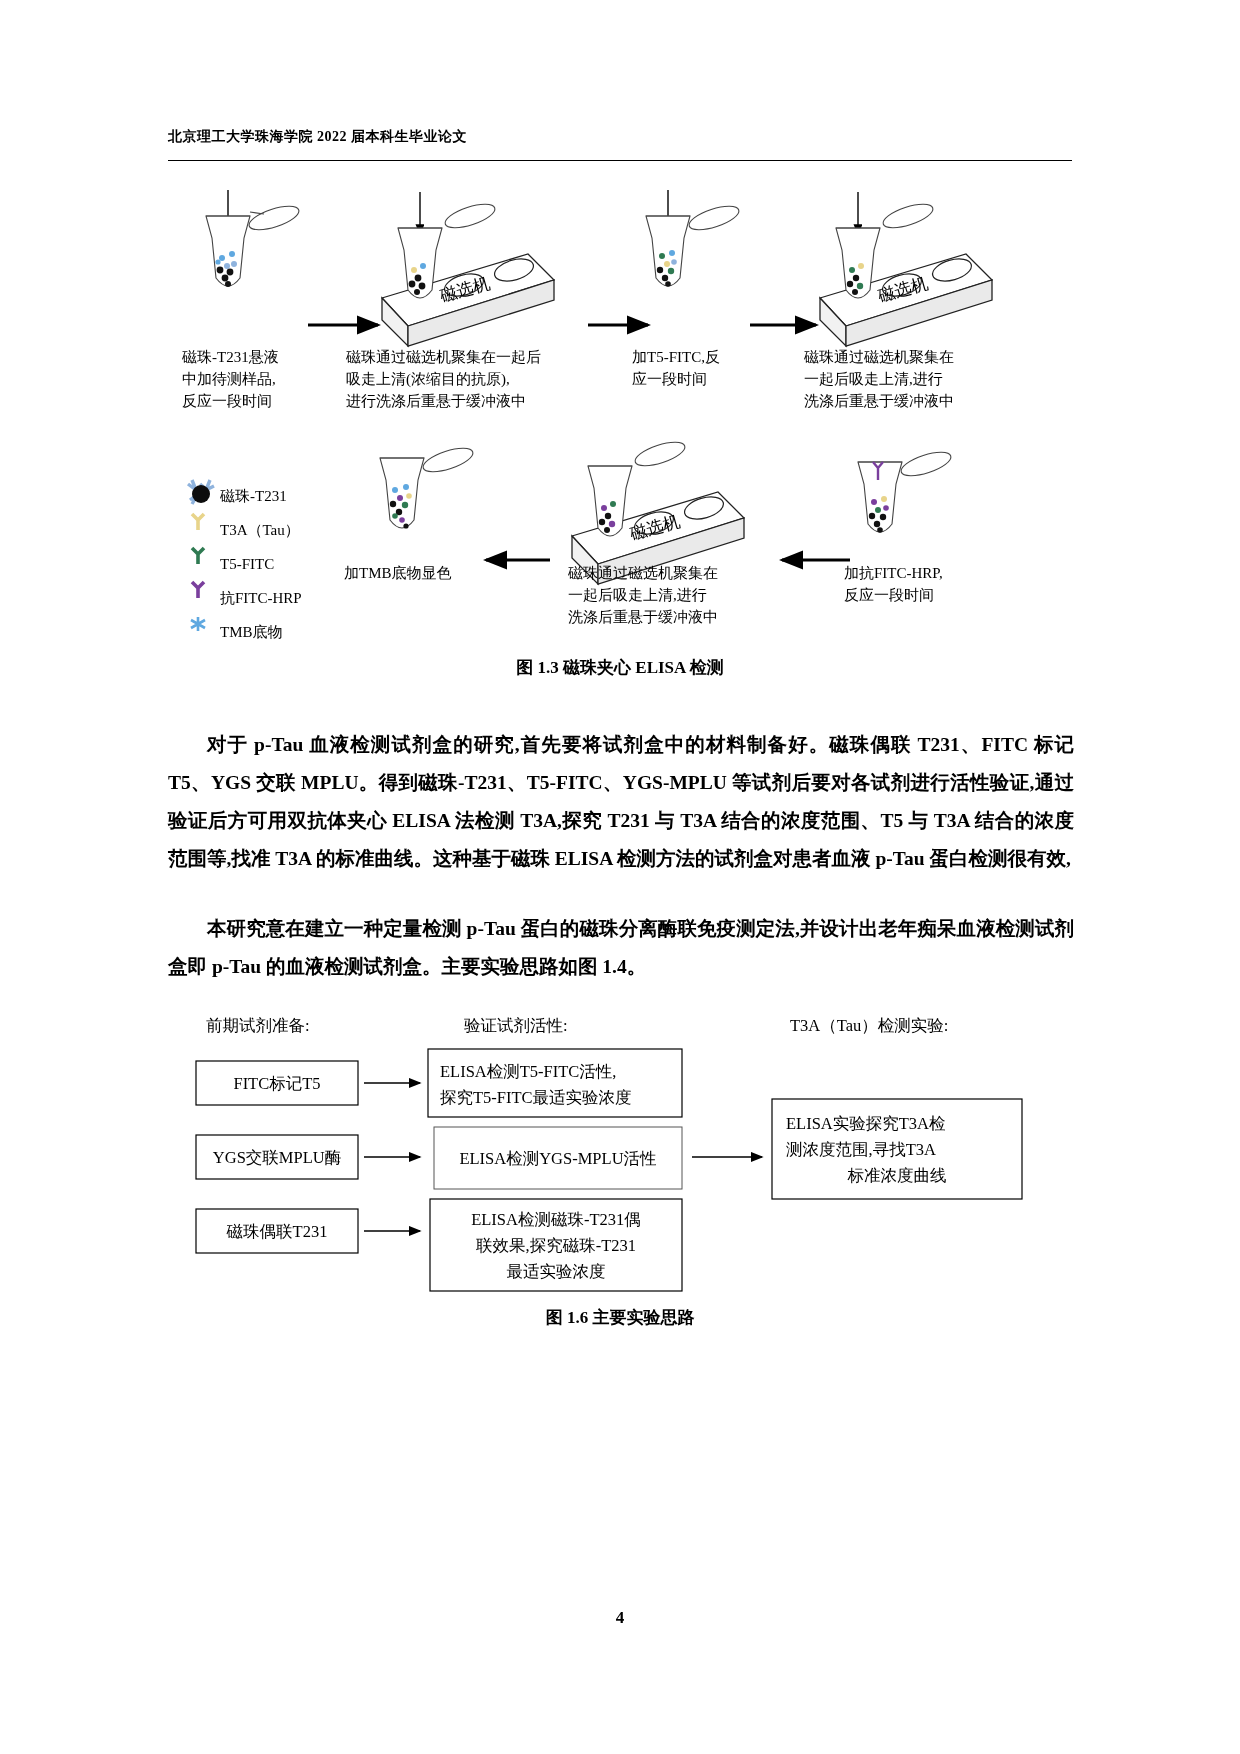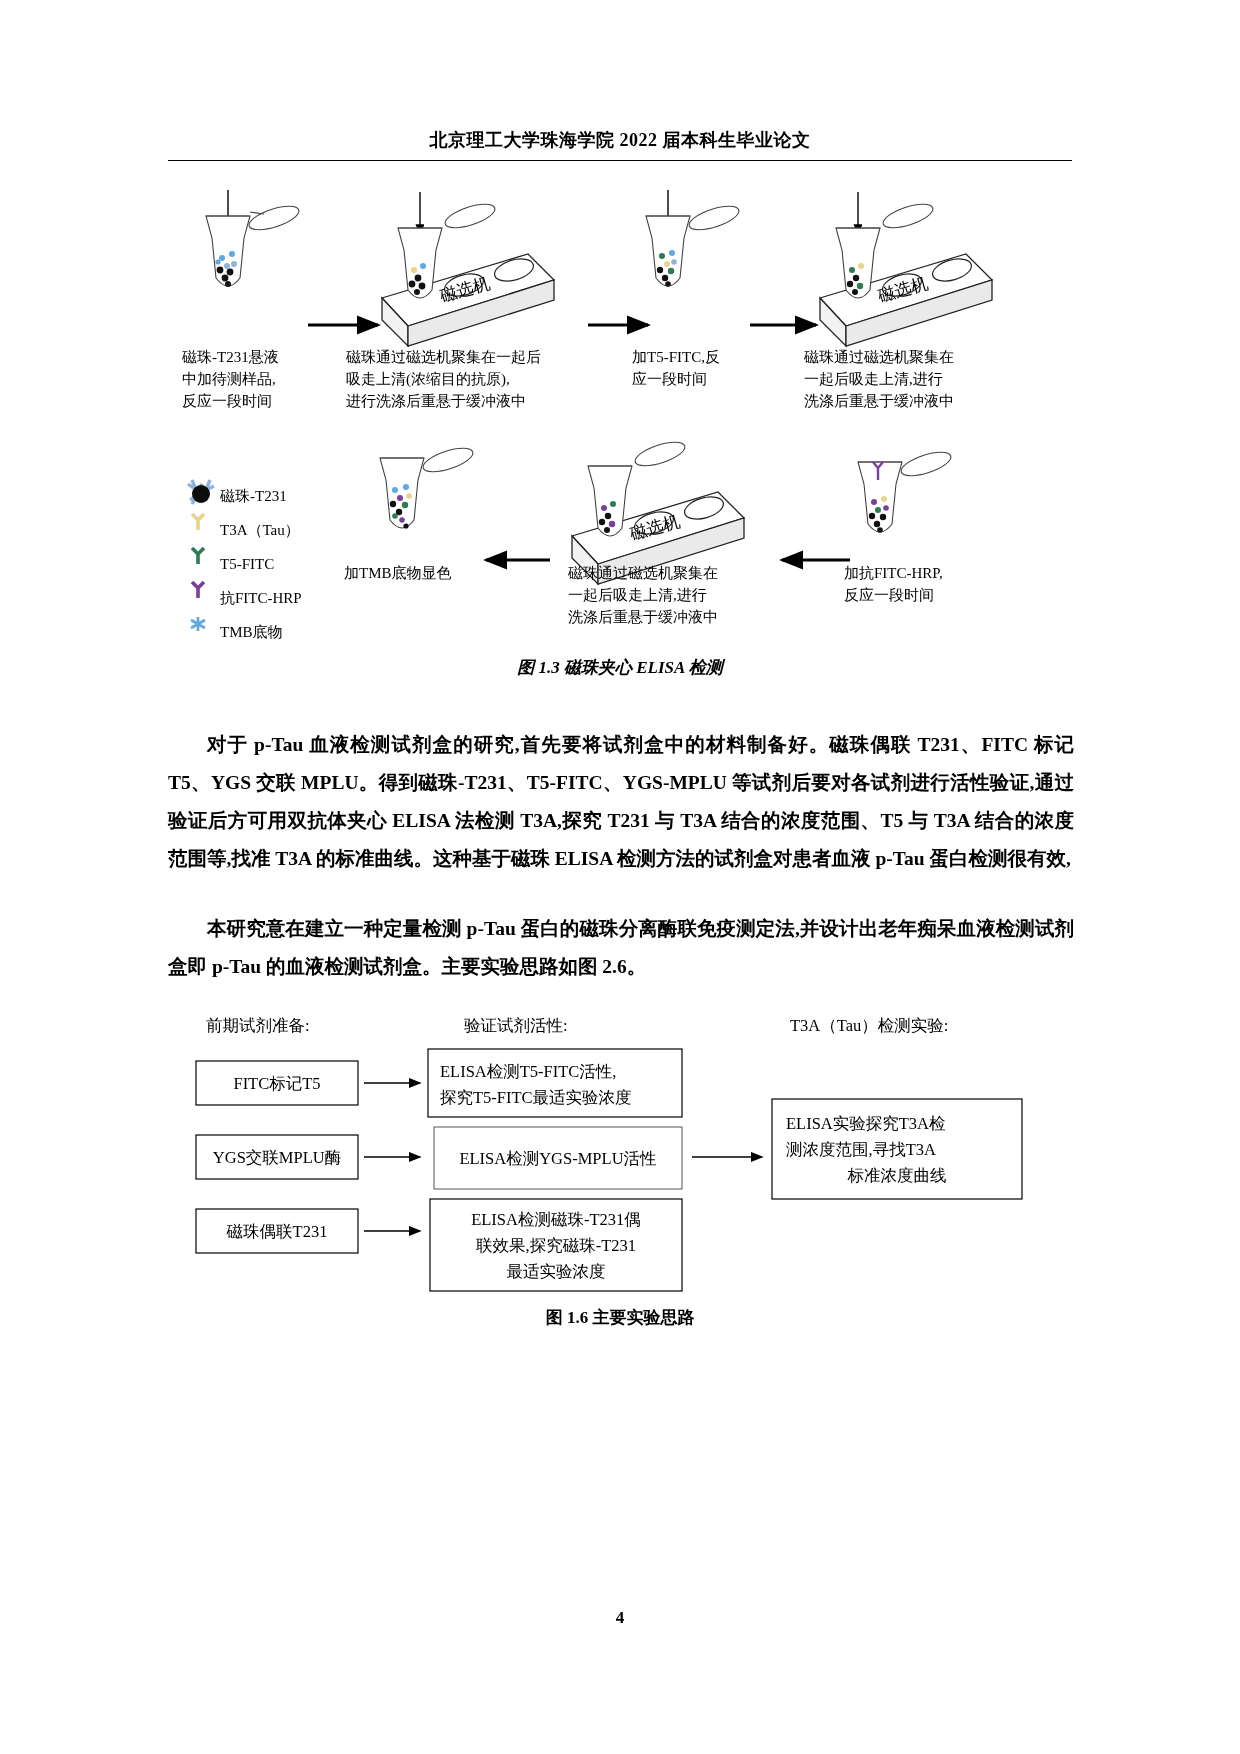--- a/index.html
+++ b/index.html
@@ -9,37 +9,36 @@
     font-family:"Liberation Serif", serif;
     color:#000;
     position:relative;
     overflow:hidden;
   }
   .page { position:relative; width:1240px; height:1754px; }
 
   
   .header {
     position:absolute; left:168px; top:128px; width:904px;
-    text-align:center;
-    font-size:18px; font-weight:bold; letter-spacing:0.5px;
+    font-size:14px; font-weight:bold; letter-spacing:0.5px;
   }
   .header-rule {
     position:absolute; left:168px; top:160px; width:904px; height:0;
     border-top:1px solid #000;
   }
 
   
   .fig13 { position:absolute; left:168px; top:170px; width:904px; height:470px; }
   .fig13 svg { display:block; }
 
   .fig-caption {
     position:absolute; width:904px; left:168px; text-align:center;
     font-size:17px; font-weight:bold;
   }
-  #cap13 { top:656px;font-style:italic; }
+  #cap13 { top:656px; }
   #cap14 { top:1306px; }
 
   
   .para {
     position:absolute; left:168px; width:906px;
     font-size:19.5px; line-height:38px;
     text-align:justify; text-justify:inter-ideograph;
     font-weight:bold;
   }
   #para1 { top:700px; text-indent:2em;margin-top:26px; }
@@ -280,21 +279,21 @@
       <g class="stepcap">
         <text x="676" y="408">加抗FITC-HRP,</text>
         <text x="676" y="430">反应一段时间</text>
       </g>
     </svg>
   </div>
 
   <div class="fig-caption" id="cap13">图 1.3 磁珠夹心 ELISA 检测</div>
 
   <p class="para" id="para1">对于 p-Tau 血液检测试剂盒的研究,首先要将试剂盒中的材料制备好。磁珠偶联 T231、FITC 标记 T5、YGS 交联 MPLU。得到磁珠-T231、T5-FITC、YGS-MPLU 等试剂后要对各试剂进行活性验证,通过验证后方可用双抗体夹心 ELISA 法检测 T3A,探究 T231 与 T3A 结合的浓度范围、T5 与 T3A 结合的浓度范围等,找准 T3A 的标准曲线。这种基于磁珠 ELISA 检测方法的试剂盒对患者血液 p-Tau 蛋白检测很有效,</p>
-  <p class="para" id="para2">本研究意在建立一种定量检测 p-Tau 蛋白的磁珠分离酶联免疫测定法,并设计出老年痴呆血液检测试剂盒即 p-Tau 的血液检测试剂盒。主要实验思路如图 2.6。</p>
+  <p class="para" id="para2">本研究意在建立一种定量检测 p-Tau 蛋白的磁珠分离酶联免疫测定法,并设计出老年痴呆血液检测试剂盒即 p-Tau 的血液检测试剂盒。主要实验思路如图 1.4。</p>
 
   <div class="fig14">
     <svg width="904" height="310" viewBox="0 0 904 310" xmlns="http://www.w3.org/2000/svg">
       <defs>
         <marker id="arr2" markerWidth="9" markerHeight="9" refX="7" refY="3.2" orient="auto">
           <path d="M0,0 L8,3.2 L0,6.4 z" fill="#000"></path>
         </marker>
       </defs>
 
       <text class="fc-text" x="38" y="22">前期试剂准备:</text>

